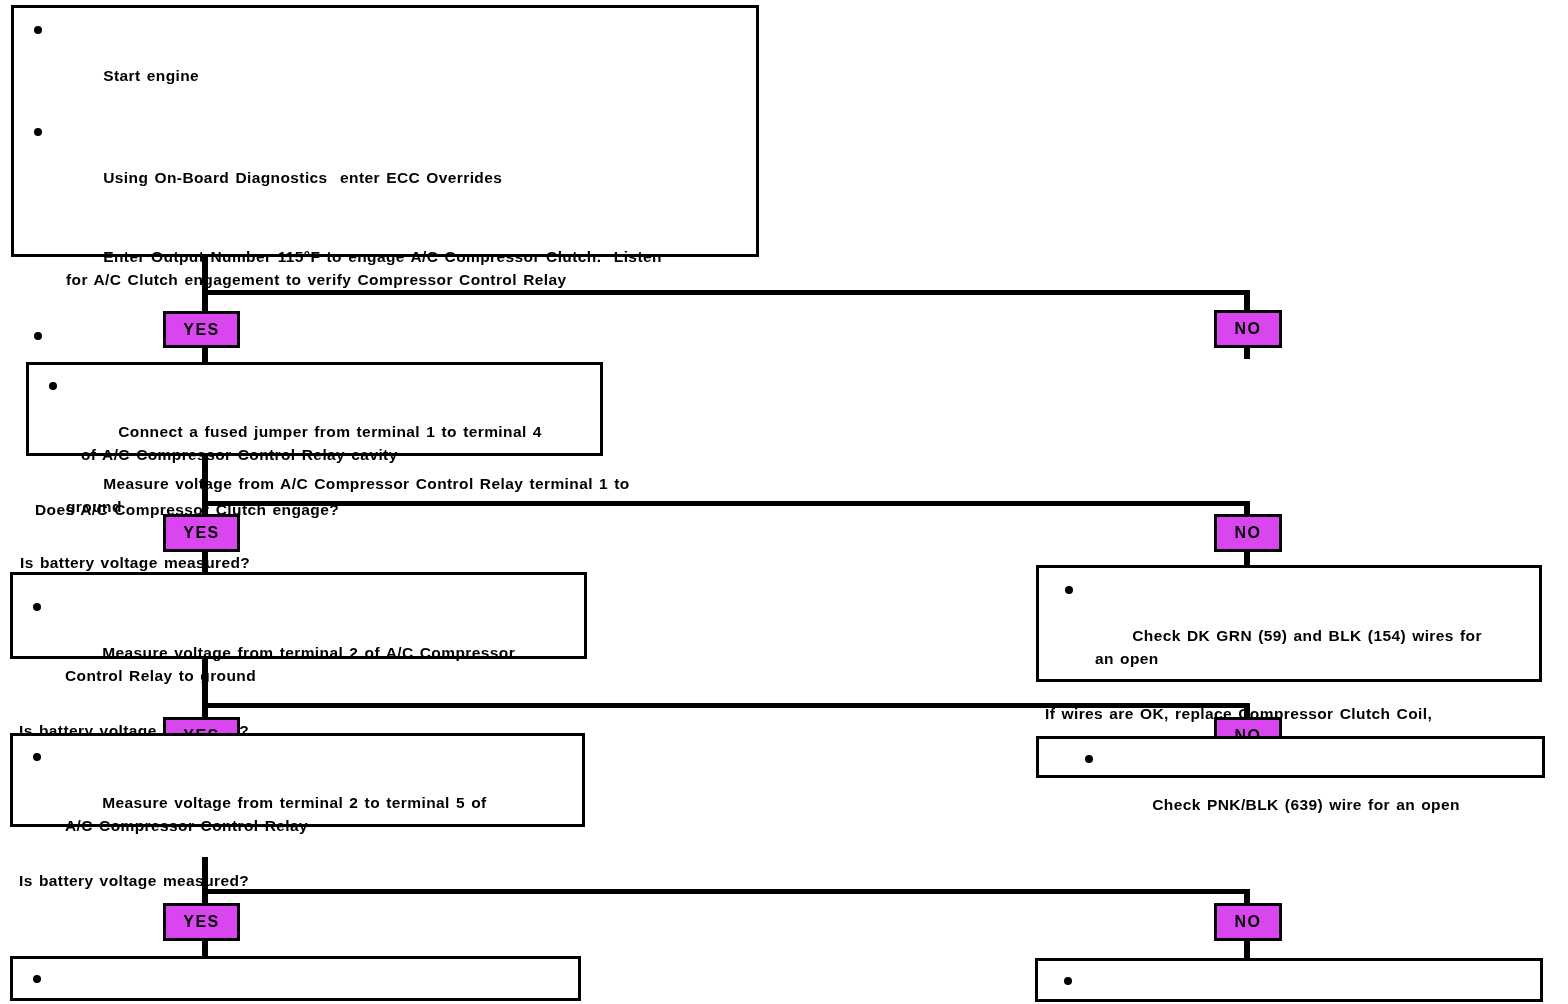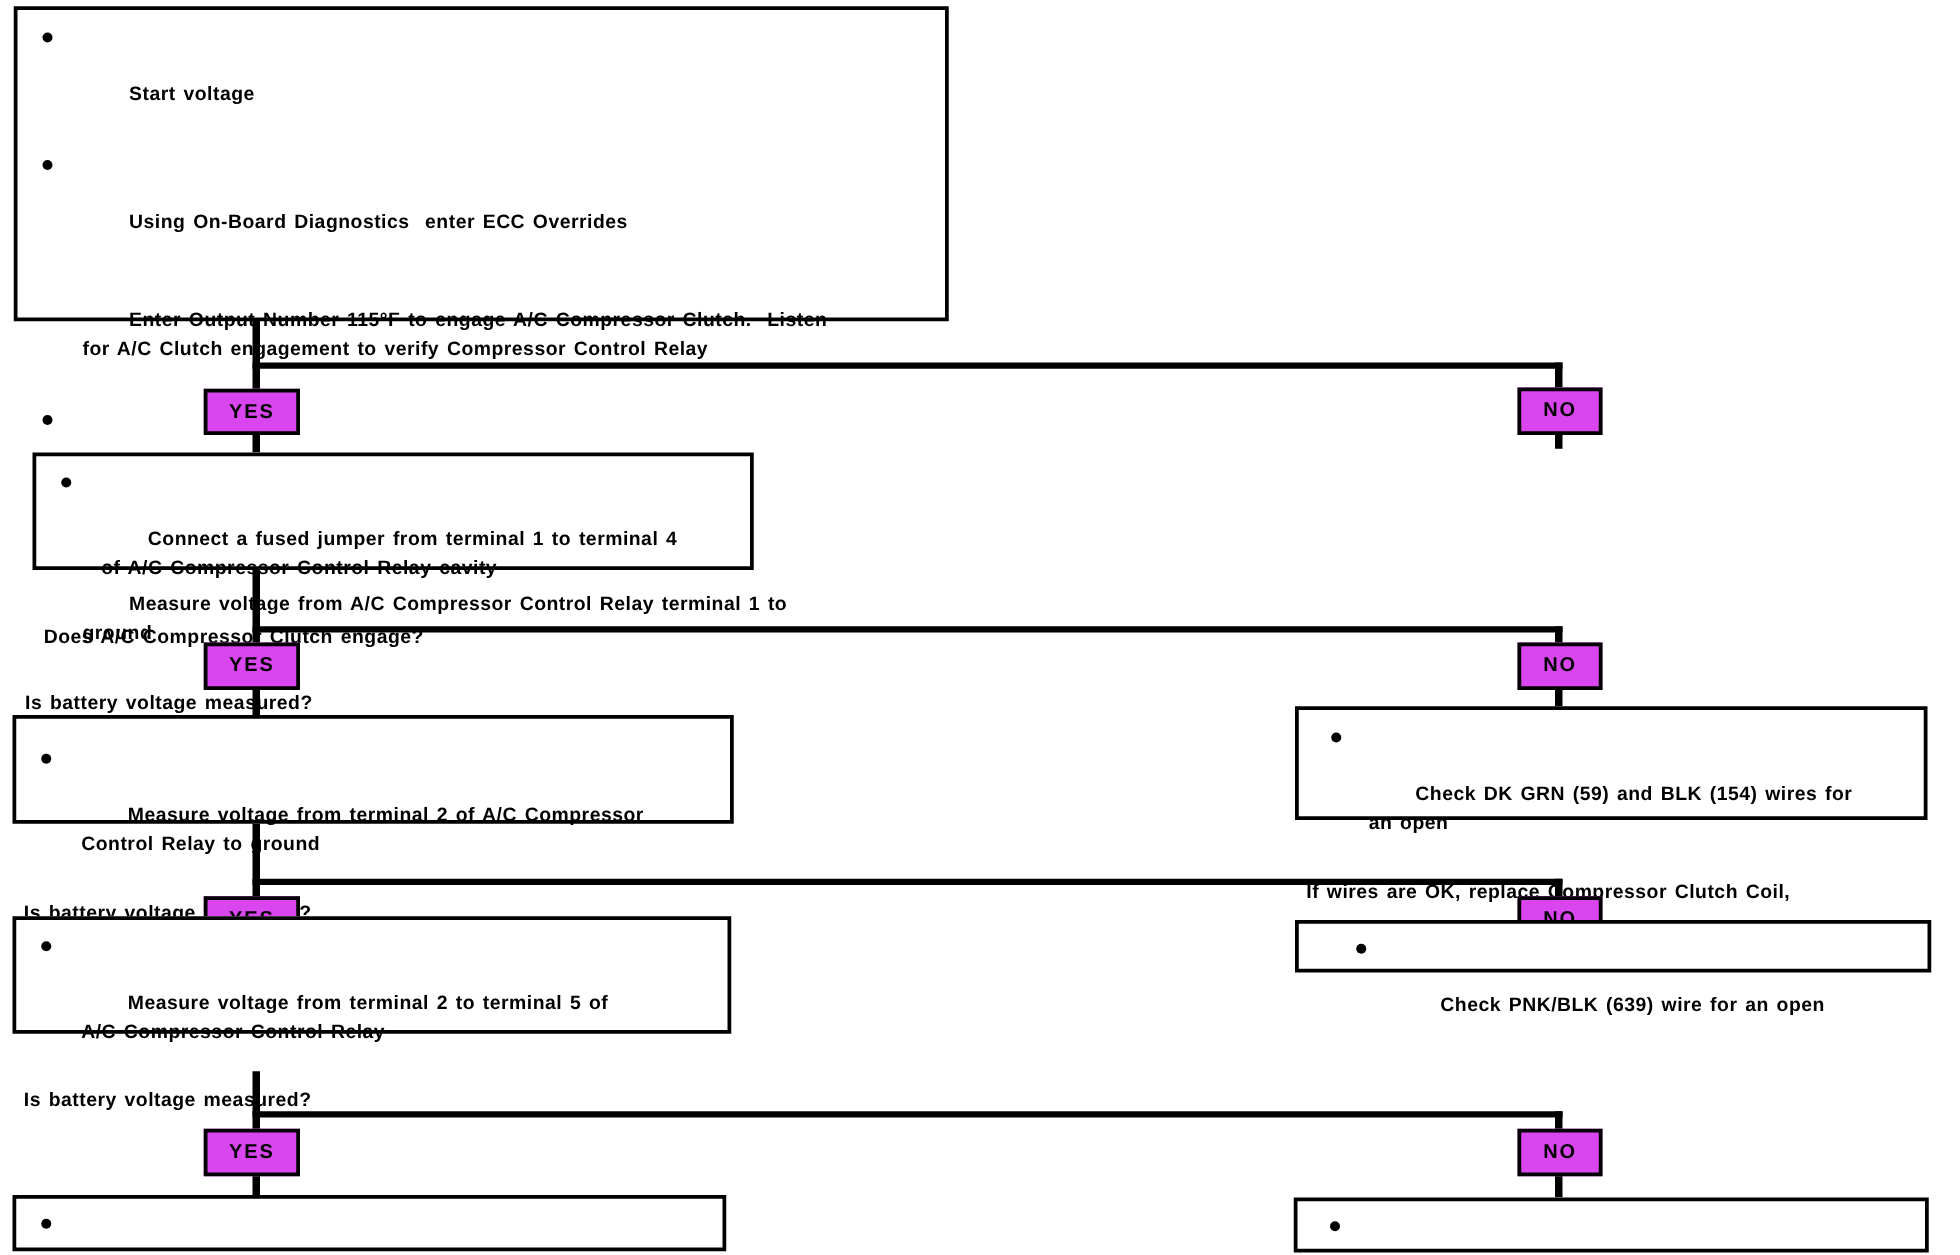--- a/index.html
+++ b/index.html
@@ -69,21 +69,21 @@
   .start-node .item { margin-bottom: 10px; }
 </style>
 </head>
 <body>
 
 <div class="stage">
 
   <div class="node start-node" style="left:11px; top:5px; width:748px; height:252px;">
     <div class="item">
       <span class="dot"></span>
-      <span>Start voltage</span>
+      <span>Start engine</span>
     </div>
     <div class="item">
       <span class="dot"></span>
       <span>Using On-Board Diagnostics  enter ECC Overrides</span>
     </div>
     <div class="item indent">
       <span>Enter Output Number 115°F to engage A/C Compressor Clutch.  Listen
 for A/C Clutch engagement to verify Compressor Control Relay</span>
     </div>
     <div class="item">
@@ -138,21 +138,21 @@
 
   <div class="node" style="left:10px; top:572px; width:577px; height:87px; padding-top:20px;">
     <div class="item">
       <span class="dot"></span>
       <span>Measure voltage from terminal 2 of A/C Compressor
 Control Relay to ground</span>
     </div>
     <div class="q">Is battery voltage measured?</div>
   </div>
 
-  <div class="node rnode" style="left:1036px; top:565px; width:506px; height:91px; padding-top:10px;">
+  <div class="node rnode" style="left:1036px; top:565px; width:506px; height:117px; padding-top:10px;">
     <div class="item">
       <span class="dot"></span>
       <span>Check DK GRN (59) and BLK (154) wires for
 an open</span>
     </div>
     <div class="q">If wires are OK, replace Compressor Clutch Coil,</div>
   </div>
 
   <div class="line" style="left:202px; top:659px; width:6px; height:58px;"></div>
   <div class="line" style="left:202px; top:703px; width:1048px; height:5px;"></div>

